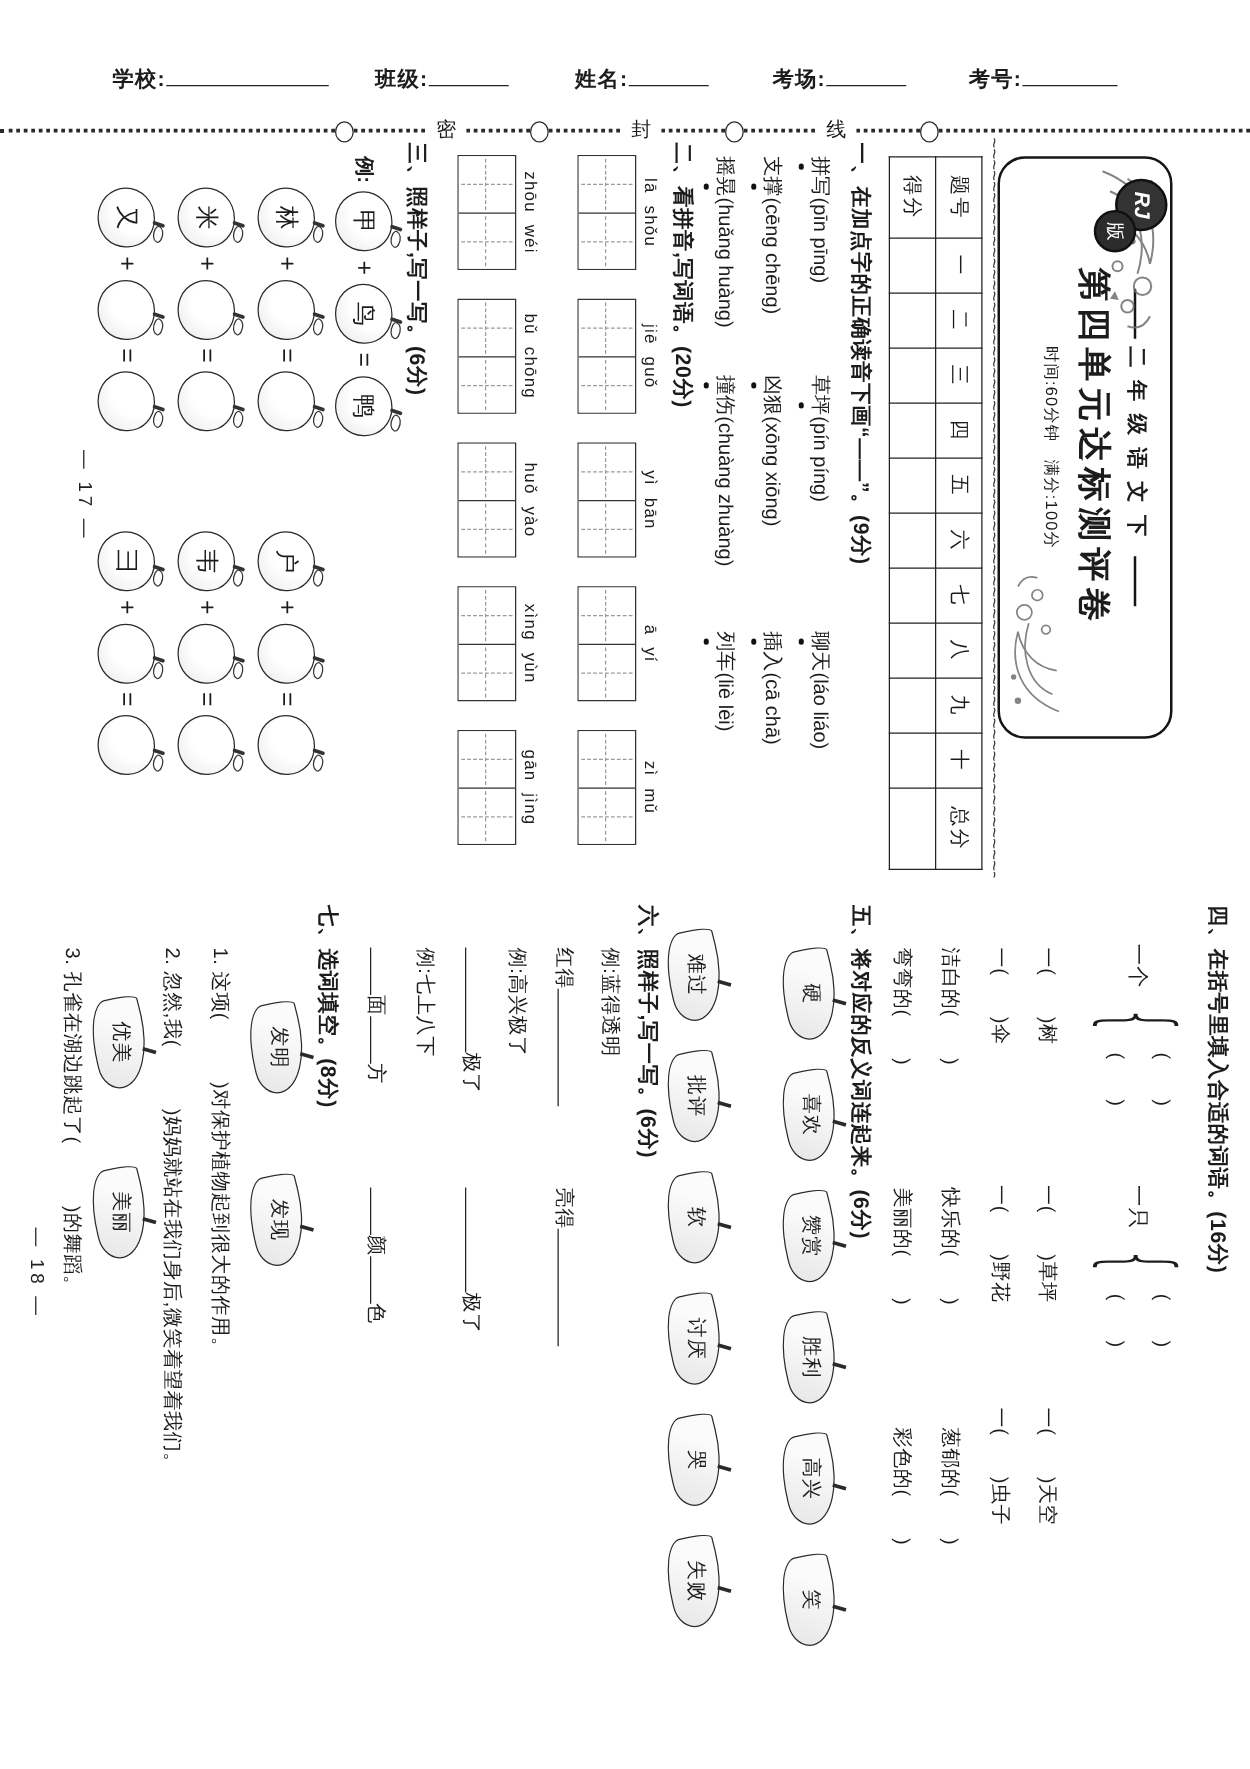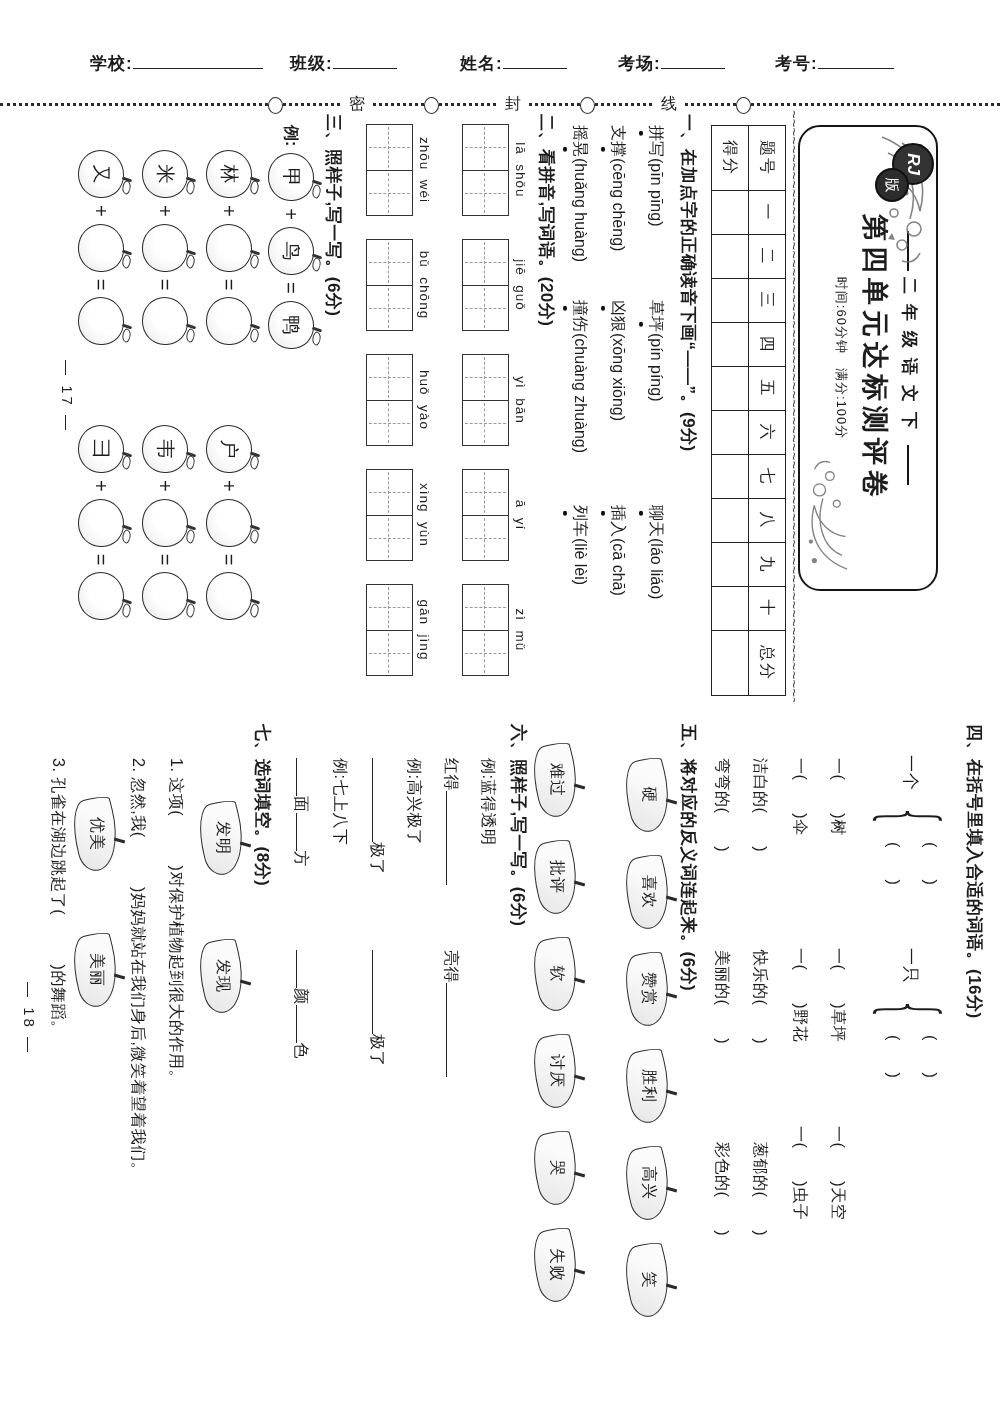--- a/index.html
+++ b/index.html
@@ -73,21 +73,21 @@
   
   .bl{display:inline-block;border-bottom:1.6px solid #222;height:15px;vertical-align:baseline}
   .bl90{width:94px}.bl80{width:84px}.bl40{width:38px}
   .pn{position:absolute;font-size:15px;letter-spacing:3px;color:#222}
   .q{font-size:16px;letter-spacing:.5px}
 </style>
 </head>
 <body>
 
 <div class="hf" style="left:90px"><span class="hlab">学校:</span><span class="uline" style="width:130px"></span></div>
-<div class="hf" style="left:290px"><span class="hlab">班级:</span><span class="uline" style="width:64px"></span></div>
+<div class="hf" style="left:300px"><span class="hlab">班级:</span><span class="uline" style="width:64px"></span></div>
 <div class="hf" style="left:460px"><span class="hlab">姓名:</span><span class="uline" style="width:64px"></span></div>
 <div class="hf" style="left:618px"><span class="hlab">考场:</span><span class="uline" style="width:64px"></span></div>
 <div class="hf" style="left:775px"><span class="hlab">考号:</span><span class="uline" style="width:76px"></span></div>
 
 <div class="sealdots"></div>
 <div class="sealc" style="left:268px"></div>
 <div class="sealc" style="left:424px"></div>
 <div class="sealc" style="left:580px"></div>
 <div class="sealc" style="left:736px"></div>
 <div class="seall" style="left:342px">密</div>

